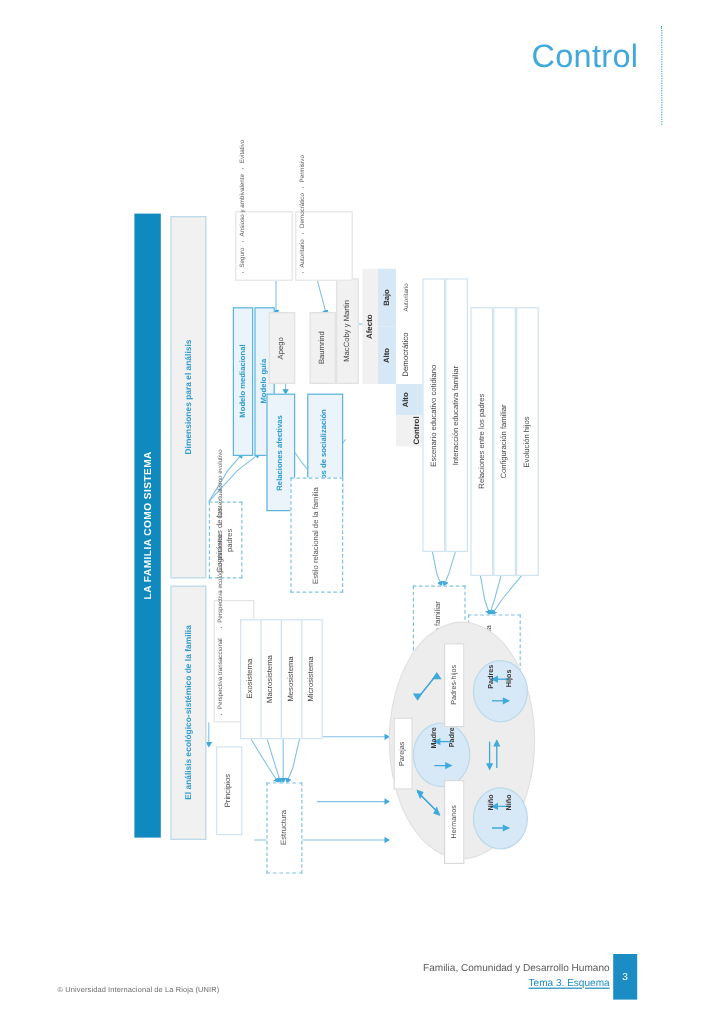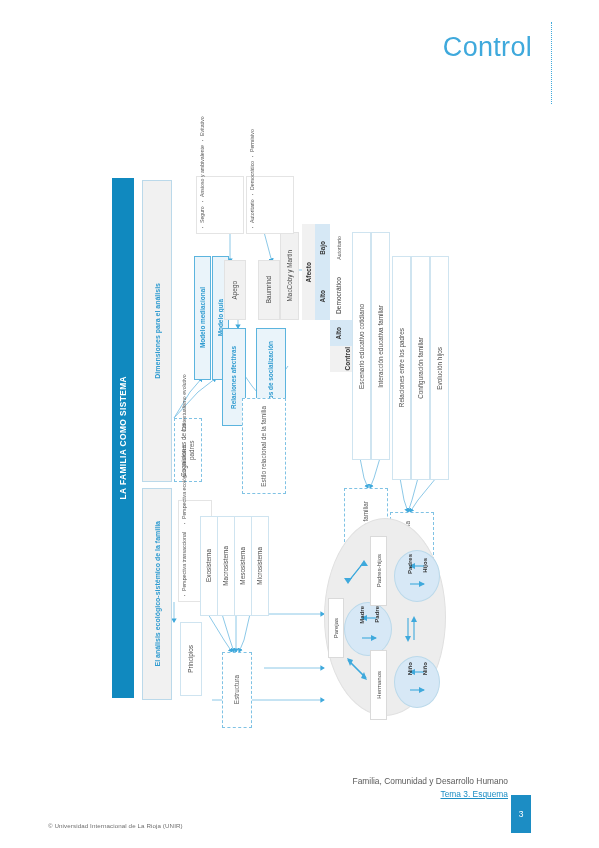--- a/index.html
+++ b/index.html
@@ -25,21 +25,21 @@
     position:absolute;left:551px;top:22px;width:0;height:82px;
     border-left:1.6px dotted #3FA9DC;
   }
 
   
   .ft-copy{
     position:absolute;left:48px;top:822px;
     font-size:6.2px;color:#6e6e6e;letter-spacing:.1px;
   }
   .ft-lines{
-    position:absolute;left:258px;top:775px;width:250px;text-align:right;
+    position:absolute;left:258px;top:800px;width:250px;text-align:right;
     font-size:8.4px;line-height:12.5px;color:#5b5b5b;
   }
   .ft-lines .l2{color:#1C8DC4;text-decoration:underline;}
   .ft-page{
     position:absolute;left:511px;top:795px;width:20px;height:38px;
     background:#1C8DC4;color:#fff;font-size:8.5px;
     display:flex;align-items:center;justify-content:center;
   }
 
   

